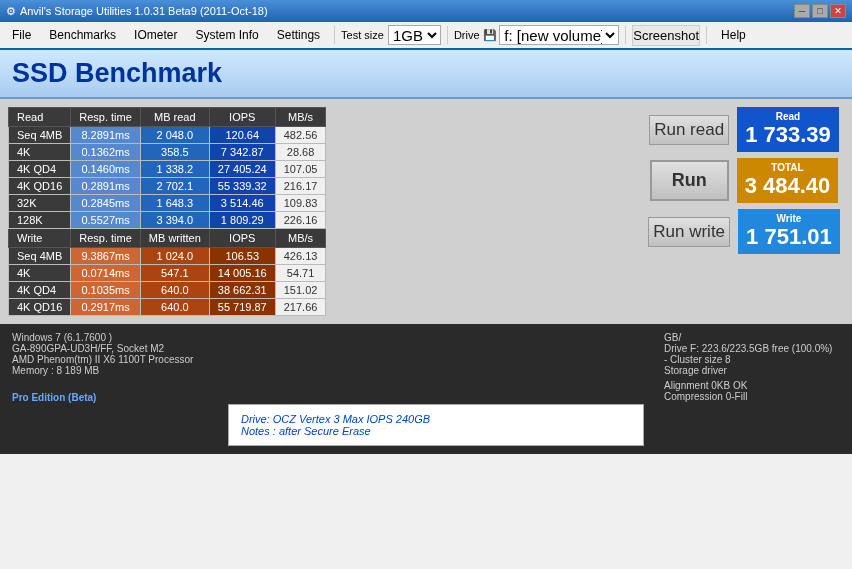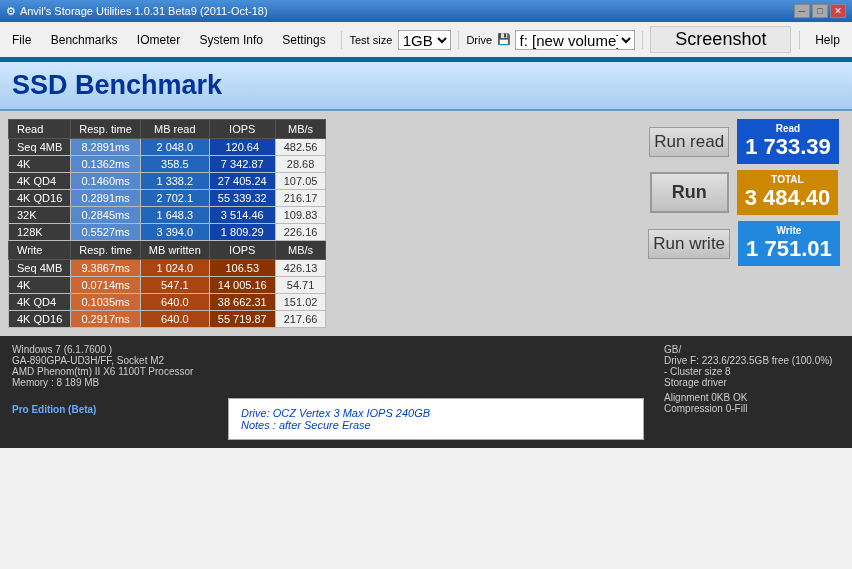--- a/index.html
+++ b/index.html
@@ -15,32 +15,31 @@
       padding: 0 6px;
       font-size: 11px;
     }
     .title-bar-controls { margin-left: auto; display: flex; gap: 2px; }
     .title-btn { width: 16px; height: 14px; background: #aaa; border: 1px solid #888; font-size: 9px; display: flex; align-items: center; justify-content: center; cursor: pointer; color: #333; }
     .title-btn.close { background: #c44; color: white; }
     
     
     .menu-bar {
       background: #f0f0f0;
-      border-bottom: 5px solid #0369a1;
-      height: 40px;
+      border-bottom: 2px solid #0369a1;
+      height: 28px;
       display: flex;
       align-items: center;
       padding: 0 4px;
       gap: 2px;
-      justify-content: space-between;
     }
     .menu-item { padding: 2px 8px; font-size: 12px; cursor: pointer; }
     .menu-divider { width: 1px; height: 18px; background: #ccc; margin: 0 4px; }
     .menu-select { font-size: 15px; height: 20px; border: 1px solid #aaa; background: white; }
-    .menu-screenshot { padding: 2px 24px; font-size: 18px; cursor: pointer; background: #e8e8e8; border: 1px solid #ccc; }
+    .menu-screenshot { padding: 2px 0; font-size: 13px; cursor: pointer; background: #e8e8e8; border: 1px solid #ccc; }
 
     
     .header {
       background: linear-gradient(to bottom, #d0e8ff, #a8ccee);
       padding: 8px 12px;
       border-bottom: 2px solid #6699cc;
     }
     .header h1 { font-size: 27px; color: #003399; font-weight: bold; }
 
     
@@ -100,21 +99,21 @@
     .score-write { background: #2288dd; color: white; }
     .score-label { font-size: 10px; font-weight: bold; display: block; }
     .score-value { font-size: 22px; font-weight: bold; display: block; }
 
     
     .bottom-info {
       background: #2a2a2a;
       color: #ccc;
       display: flex;
       font-size: 10px;
-      height: 112px;
+      height: 130px;
     }
     .bottom-left {
       padding: 8px 12px;
       width: 220px;
       flex-shrink: 0;
     }
     .bottom-left .pro { color: #66aaff; font-weight: bold; margin-top: 16px; }
     .bottom-center {
       flex: 1;
       padding: 8px;

